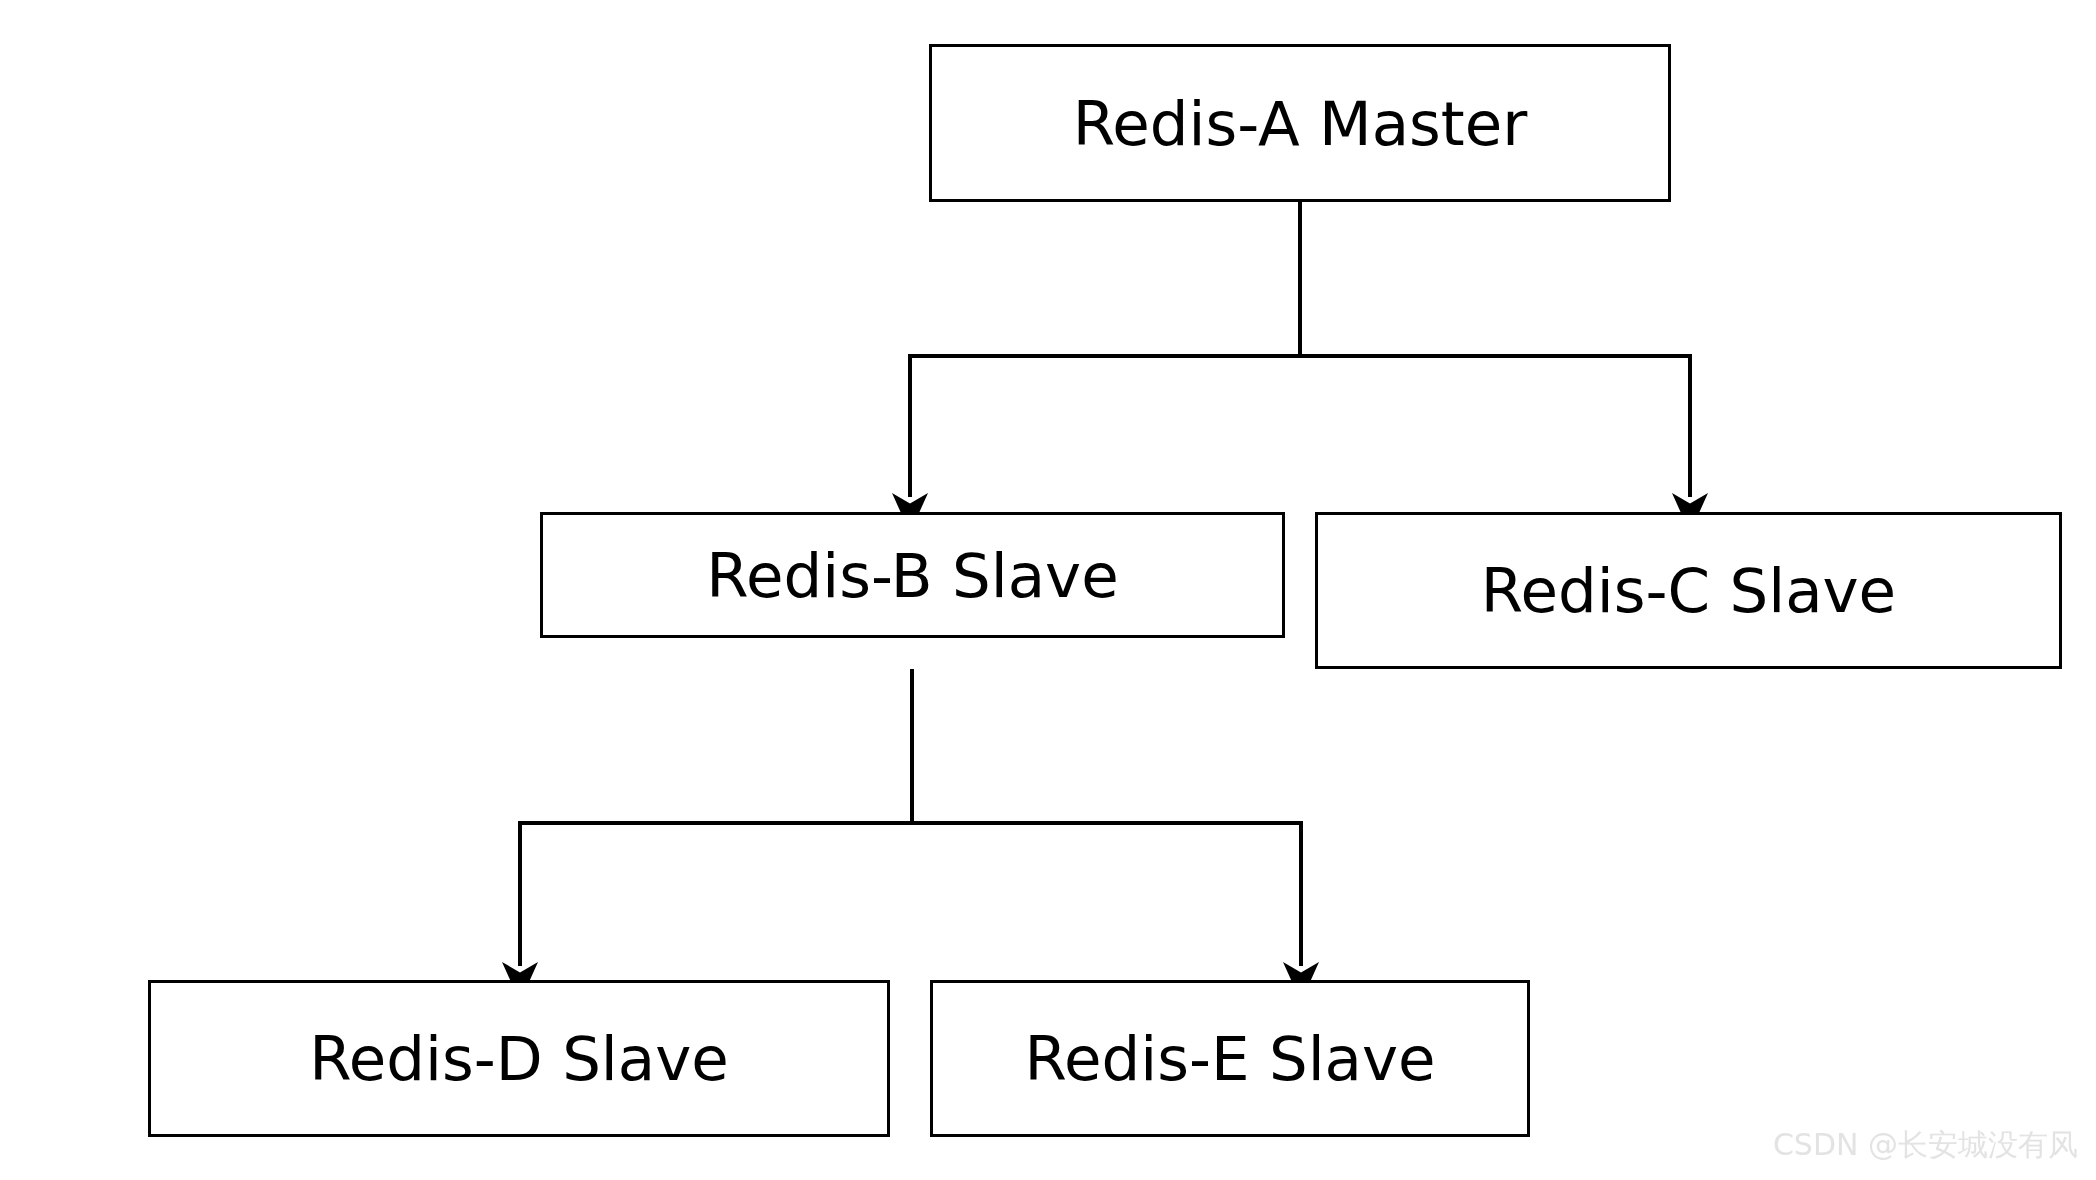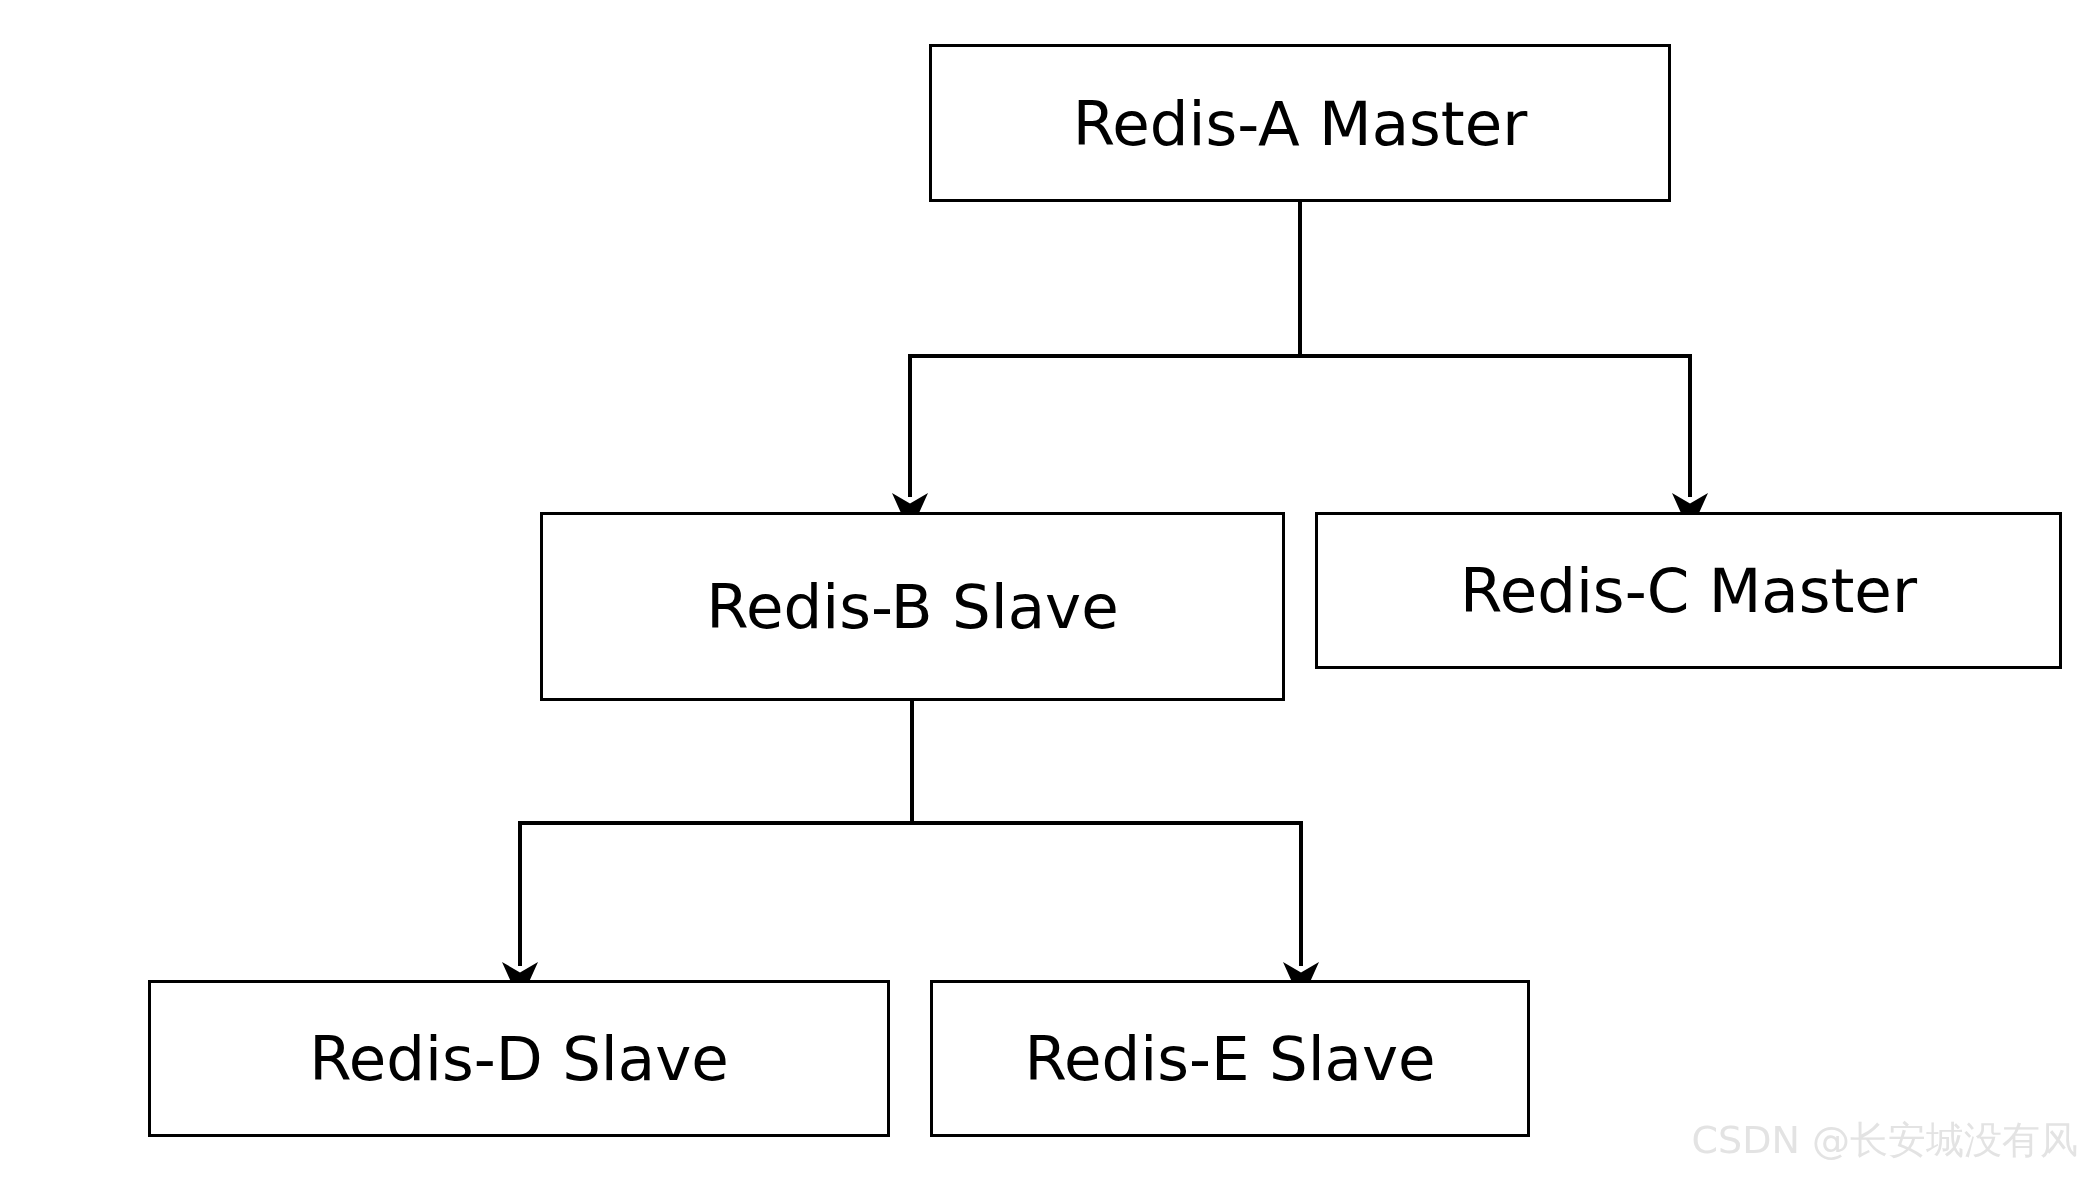--- a/index.html
+++ b/index.html
@@ -40,31 +40,31 @@
   .node-label {
     font-family: "DejaVu Sans", "Liberation Sans", sans-serif;
     font-size: 61px;
     font-weight: 400;
     color: #000000;
     line-height: 1;
     letter-spacing: 0px;
     white-space: nowrap;
   }
   #node-redis-a  { left: 929px;  top: 44px;  width: 742px; height: 158px; }
-  #node-redis-b  { left: 540px;  top: 512px; width: 745px; height: 189px; }
+  #node-redis-b  { left: 540px;  top: 512px; width: 745px; height: 126px; }
   #node-redis-c  { left: 1315px; top: 512px; width: 747px; height: 157px; }
   #node-redis-d  { left: 148px;  top: 980px; width: 742px; height: 157px; }
   #node-redis-e  { left: 930px;  top: 980px; width: 600px; height: 157px; }
 
   #watermark {
     position: absolute;
     right: 18px;
     bottom: 14px;
     font-family: "DejaVu Sans", "Liberation Sans", sans-serif;
-    font-size: 38px;
+    font-size: 30px;
     color: #e3e3e3;
     white-space: nowrap;
     z-index: 3;
     user-select: none;
   }
 </style>
 </head>
 <body>
 
 <div id="diagram-canvas">
@@ -87,21 +87,21 @@
 
   <div class="node-box" id="node-redis-a">
     <span class="node-label">Redis-A Master</span>
   </div>
 
   <div class="node-box" id="node-redis-b">
     <span class="node-label">Redis-B Slave</span>
   </div>
 
   <div class="node-box" id="node-redis-c">
-    <span class="node-label">Redis-C Master</span>
+    <span class="node-label">Redis-C Slave</span>
   </div>
 
   <div class="node-box" id="node-redis-d">
     <span class="node-label">Redis-D Slave</span>
   </div>
 
   <div class="node-box" id="node-redis-e">
     <span class="node-label">Redis-E Slave</span>
   </div>
 

